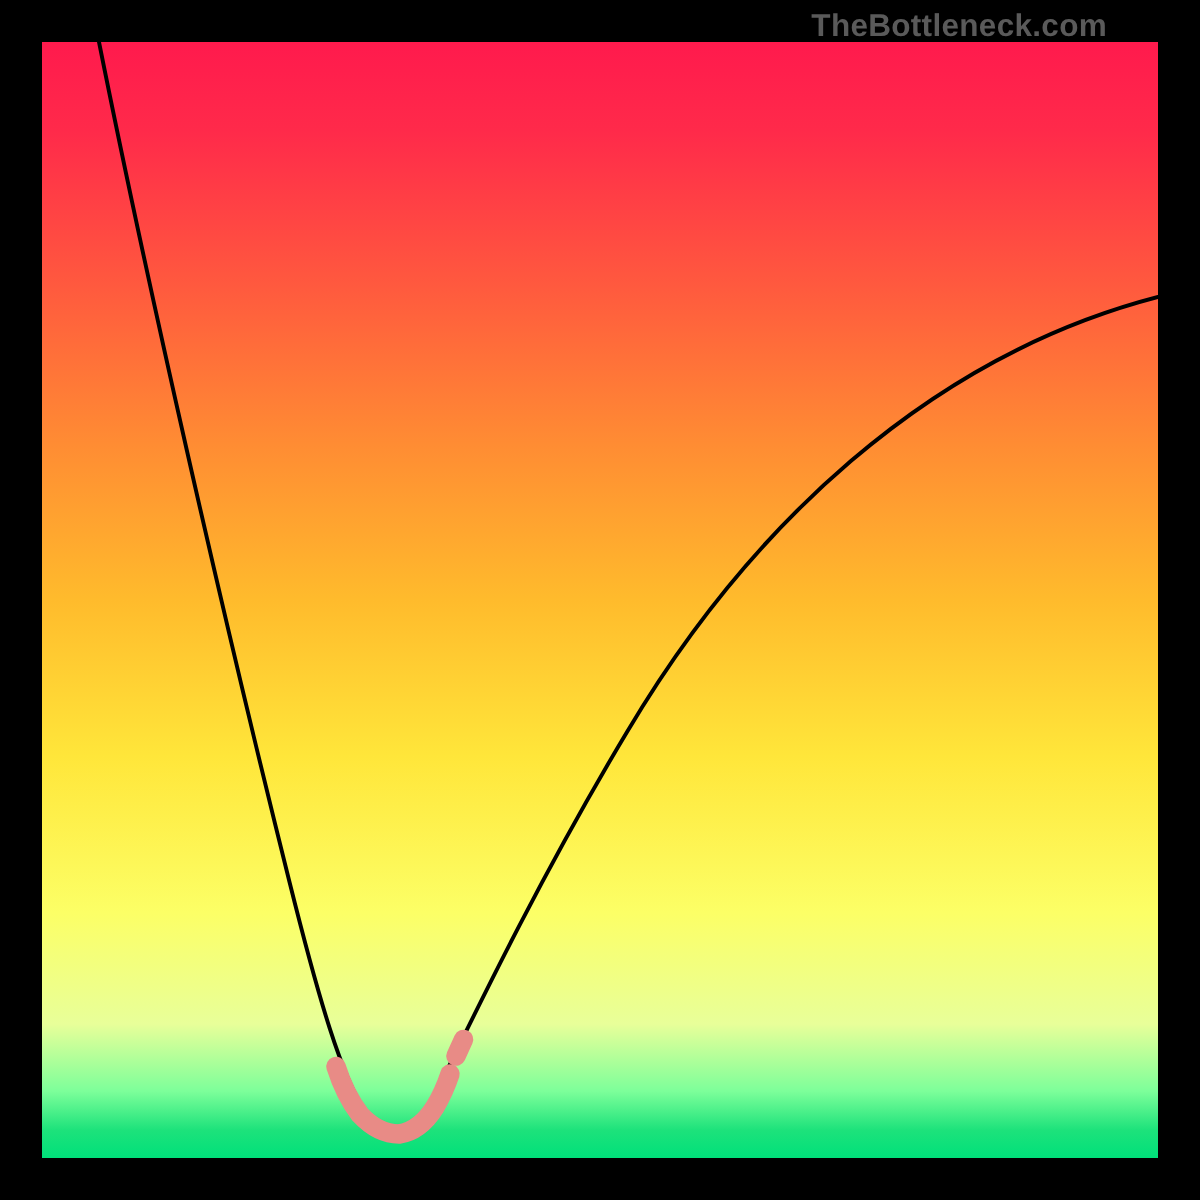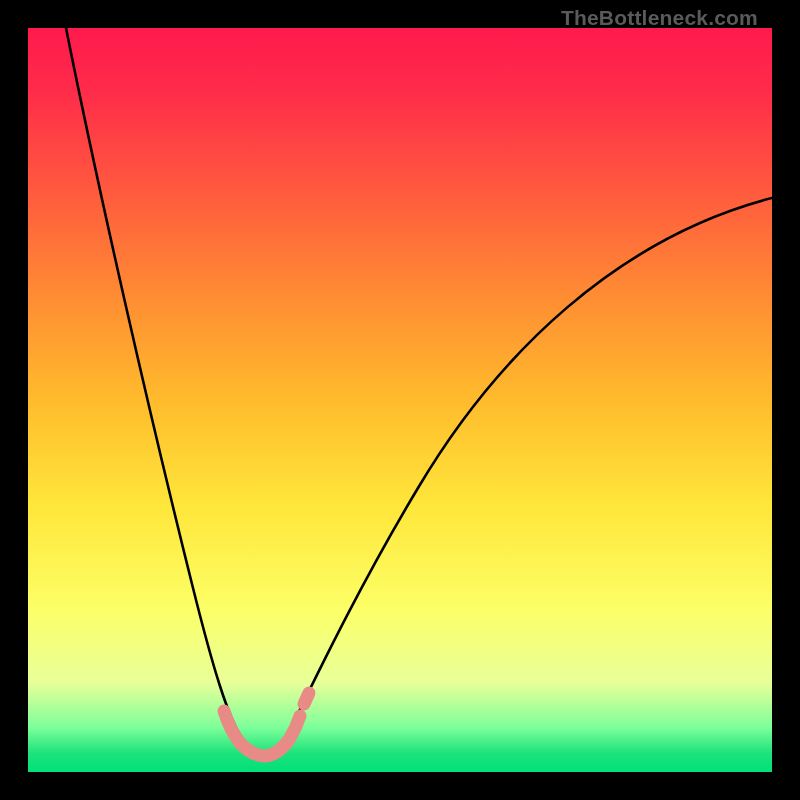--- a/index.html
+++ b/index.html
@@ -11,21 +11,20 @@
     background: #000;
     font-family: Arial, Helvetica, sans-serif;
   }
   .frame {
     position: absolute;
     left: 0;
     top: 0;
     width: 748px;
     height: 800px;
     background: #000;
-    padding-left: 20px;
   }
   .plot {
     position: absolute;
     left: 28px;
     top: 28px;
     width: 744px;
     height: 744px;
     background: linear-gradient(
       to bottom,
       #ff1a4d 0%,

